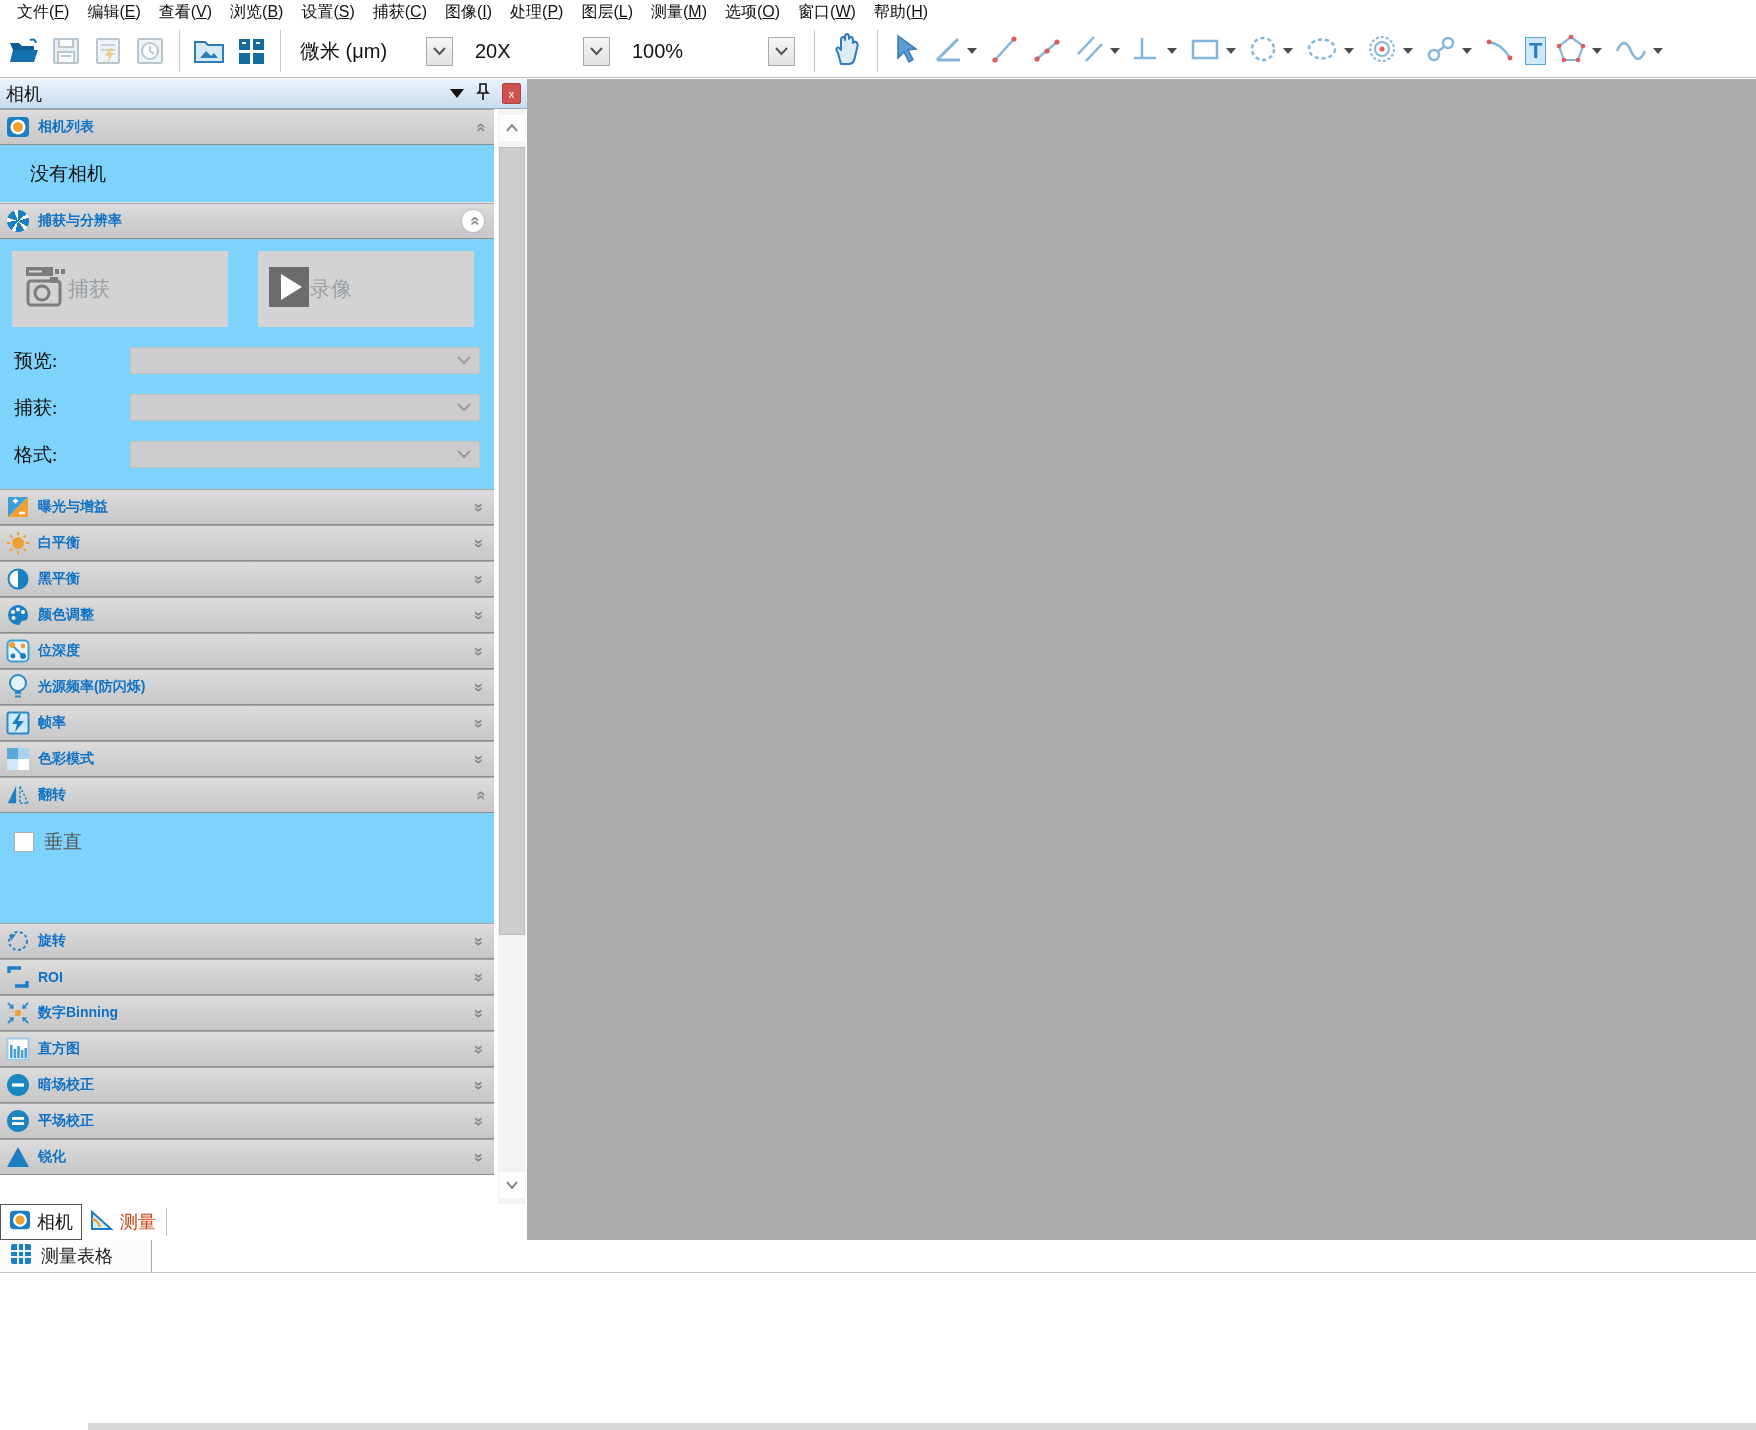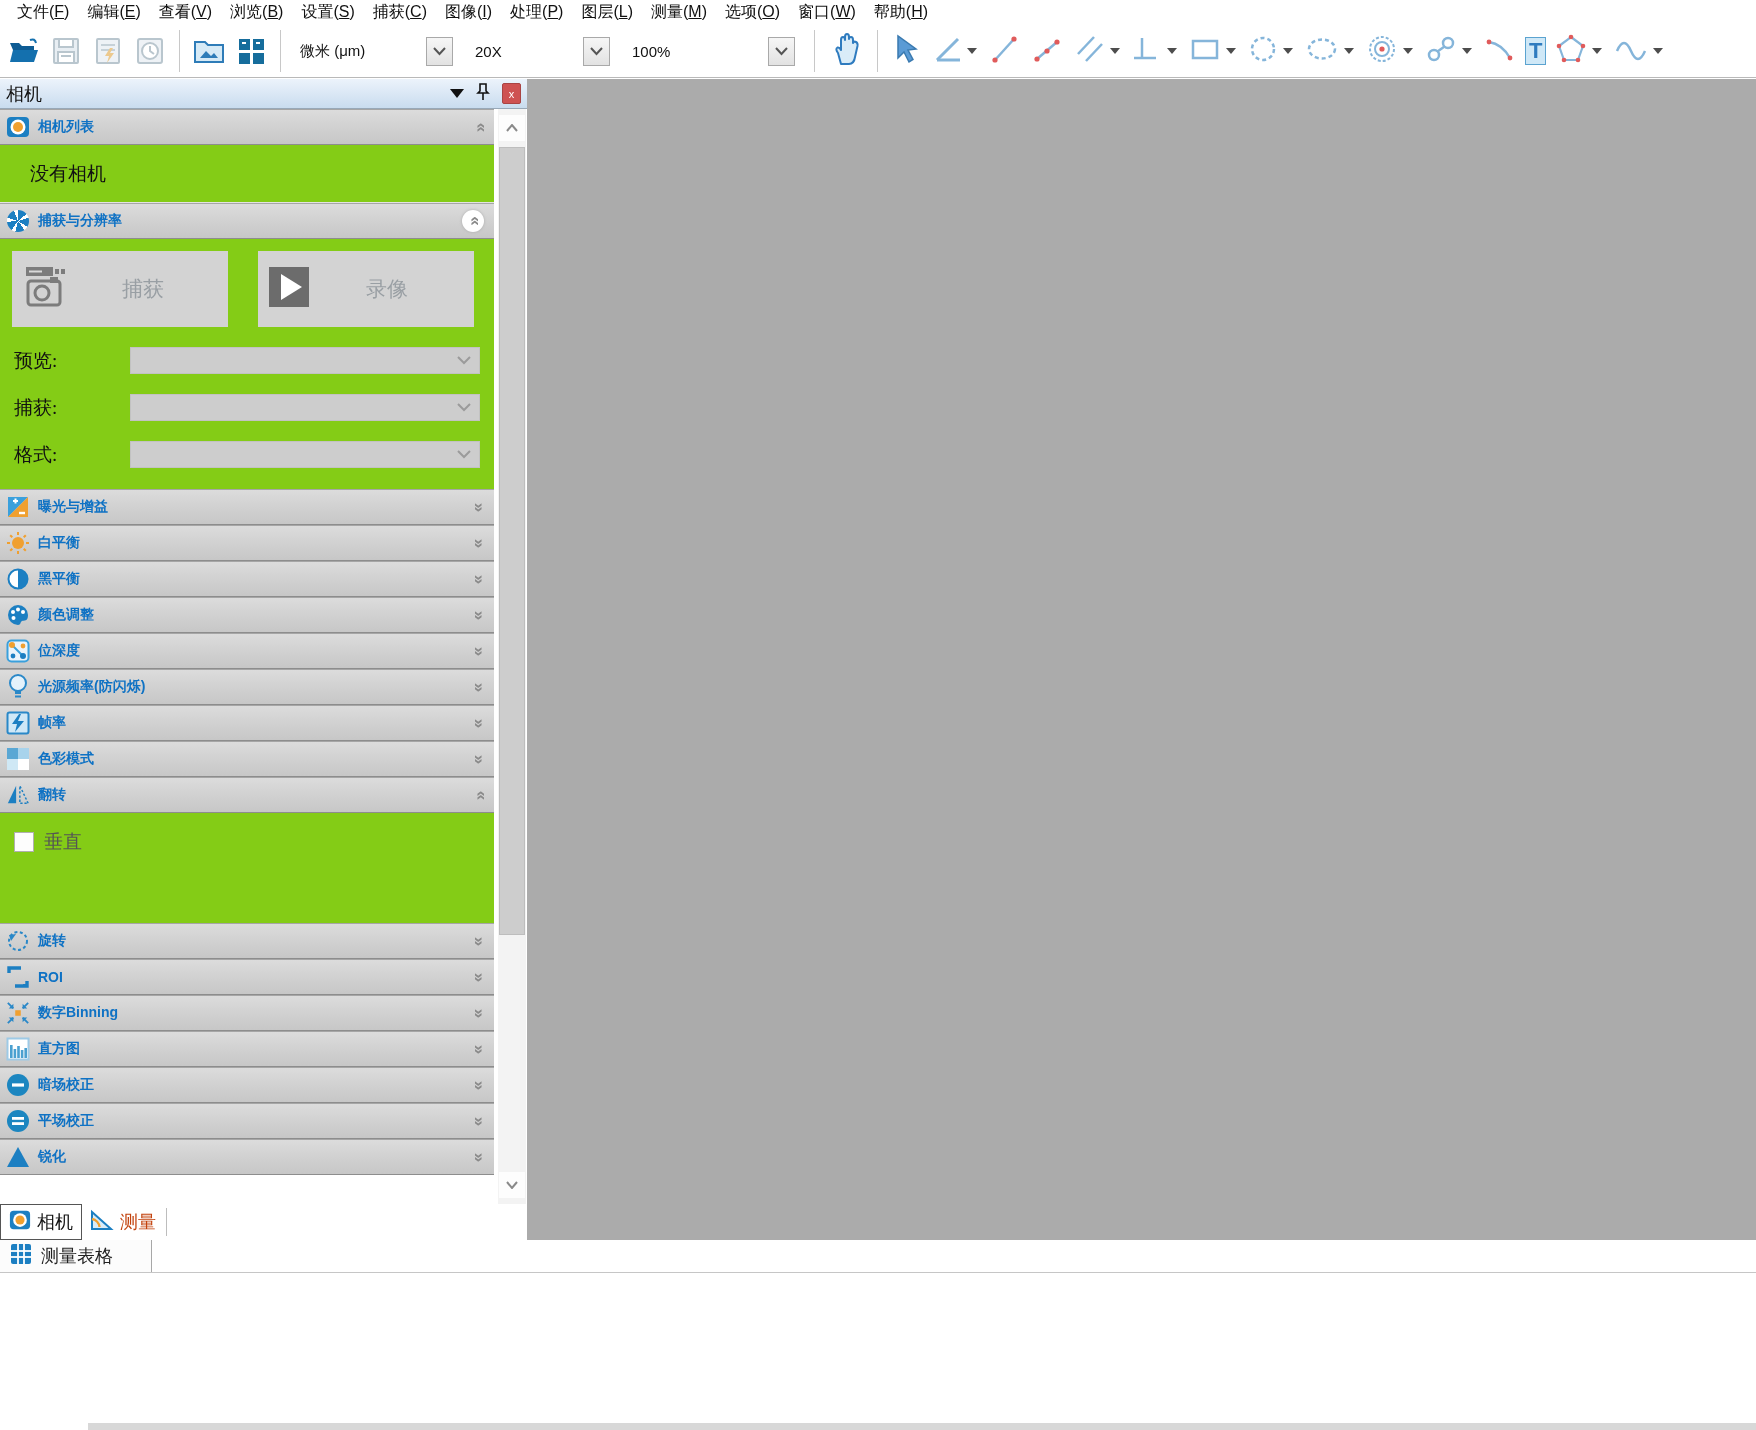--- a/index.html
+++ b/index.html
@@ -11,21 +11,21 @@
   .menubar { height:25px; background:#fff; display:flex; align-items:center; padding-left:8px; }
   .menu-item { font-size:16px; color:#111; padding:2px 9px; cursor:default; white-space:nowrap; }
 
   
   .toolbar { height:53px; background:#fff; border-bottom:1px solid #b9b9b9;
     display:flex; align-items:center; padding:0 6px; gap:6px; }
   .tbtn { width:36px; height:38px; display:flex; align-items:center; justify-content:center; }
   .tbtn svg { display:block; }
   .tsep { width:1px; height:42px; background:#c8c8c8; margin:0 5px; flex:none; }
   .combo { display:flex; align-items:center; gap:8px; margin:0 8px; }
-  .combo-text { font-size:15px; color:#111; white-space:nowrap; }
+  .combo-text { font-size:20px; color:#111; white-space:nowrap; }
   .combo-btn { width:27px; height:29px; border:1px solid #a9a9a9;
     background:linear-gradient(#f6f6f6,#e2e2e2); display:flex; align-items:center; justify-content:center; }
   .combo.unit .combo-text { min-width:118px; }
   .combo.mag  .combo-text { min-width:100px; }
   .combo.zoomc .combo-text{ min-width:128px; }
   .tool { display:flex; align-items:center; gap:5px; padding:2px 3px; }
   .tool.active { background:#cfe8f7; border:1px solid #5ba3d0; }
   .caret { width:0; height:0; border-left:5px solid transparent; border-right:5px solid transparent;
     border-top:6px solid #4d4d4d; }
   .ttext { font-size:22px; font-weight:bold; color:#2e7bbf; line-height:1; }
@@ -50,33 +50,33 @@
     background:linear-gradient(#dcdcdc,#d2d2d2 45%,#c7c7c7);
     display:flex; align-items:center; padding:0 10px 0 6px; }
   .sec-icon { width:24px; height:24px; display:flex; align-items:center; justify-content:center; flex:none; }
   .sec-label { color:#0f72c4; font-weight:bold; font-size:14px; margin-left:8px; white-space:nowrap; }
   .sec-chev { margin-left:auto; color:#8a8a8a; font-size:17px; font-weight:bold; line-height:1;
     transform:rotate(90deg); }
   .sec-chev.up { transform:rotate(-90deg); }
   .sec-chev.circled { background:#fff; border-radius:50%; width:22px; height:22px;
     display:flex; align-items:center; justify-content:center; transform:rotate(-90deg); box-shadow:0 0 3px #aaa; }
 
-  .sec-content { background:#84cc16; }
+  .sec-content { background:#7dd3fc; }
 
   
   .camlist-content { height:58px; display:flex; align-items:center; padding-left:30px;
     border-bottom:1px solid #e3e3e3; }
   .no-camera { font-size:19px; color:#111; }
 
   
   .capture-content { height:250px; padding:12px 14px 0 12px; }
   .cap-buttons { display:flex; gap:30px; }
   .cap-btn { width:216px; height:76px; background:#d3d3d3; display:flex; align-items:center;
     padding:0 10px; }
-  .cap-btn-label { flex:1; text-align:center; font-size:21px; color:#999fa4; }
+  .cap-btn-label { flex:1; font-size:21px; color:#999fa4; }
   .form-row { display:flex; align-items:center; margin-top:20px; }
   .form-label { width:118px; font-family:"Liberation Serif", serif; font-size:19px; color:#111; padding-left:2px; }
   .dropdown { flex:1; height:27px; background:#cdcdcd; border:1px solid #c2c2c2;
     display:flex; align-items:center; justify-content:flex-end; padding-right:8px; }
 
   
   .flip-content { height:110px; padding:16px 0 0 14px; }
   .chk-row { display:flex; align-items:center; gap:10px; margin-bottom:20px; }
   .checkbox { width:20px; height:20px; border:1px solid #b0b0b0; background:#fdfdfd; flex:none; }
   .chk-label { font-family:"Liberation Serif", serif; font-size:19px; color:#555; }

